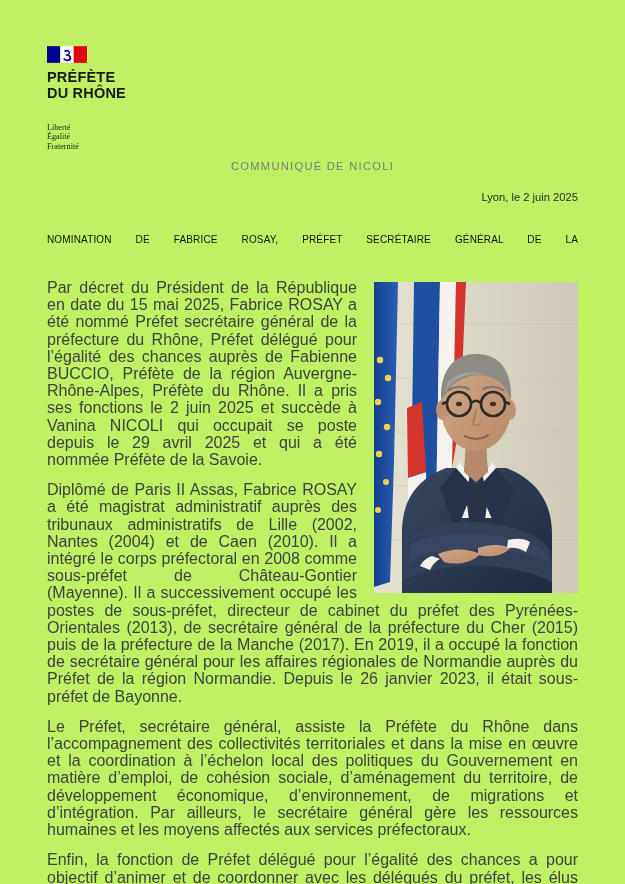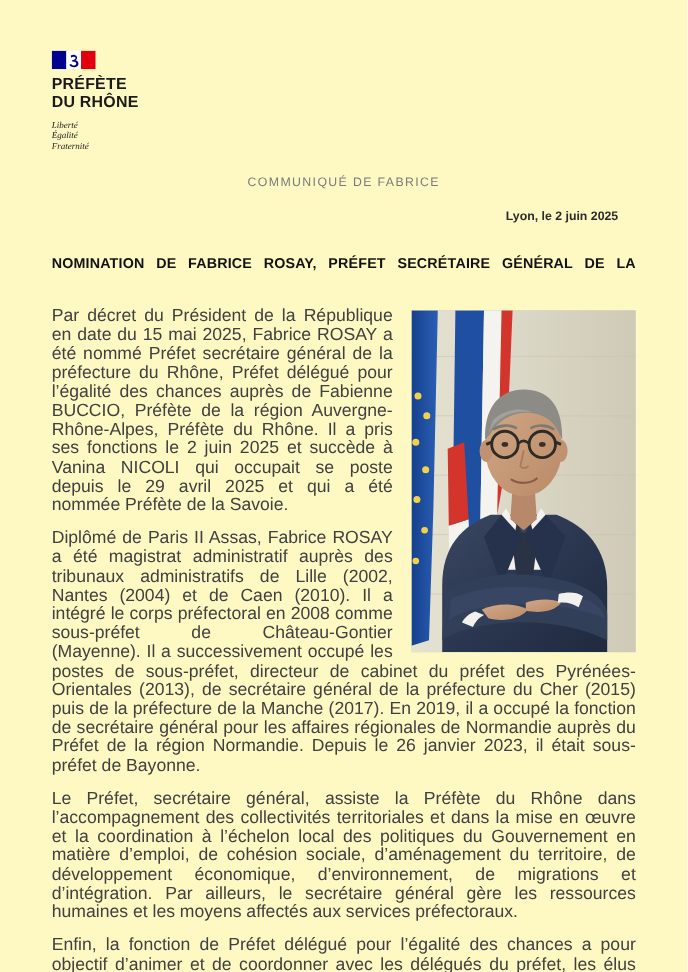--- a/index.html
+++ b/index.html
@@ -9,21 +9,21 @@
     background: #ffffff;
   }
   body {
     font-family: "Liberation Sans", sans-serif;
     color: #3b3b3b;
   }
   .page {
     position: relative;
     width: 625px;
     height: 884px;
-    background: #fef9c3;
+    background: #bef264;
     overflow: hidden;
     box-sizing: border-box;
   }
 
   
   .letterhead {
     position: absolute;
     left: 47px;
     top: 46px;
     width: 230px;
@@ -38,57 +38,56 @@
     font-family: "Liberation Sans", sans-serif;
     font-weight: bold;
     font-size: 14.5px;
     line-height: 15.5px;
     letter-spacing: 0.2px;
     color: #1a1a1a;
     text-transform: uppercase;
     white-space: pre-line;
   }
   .motto {
-    margin-top: 8px;
+    margin-top: 22px;
     font-family: "Liberation Serif", serif;
-    font-style: italic;
     font-size: 8.2px;
     line-height: 9.4px;
     color: #1a1a1a;
     white-space: pre-line;
   }
 
   
   .doc-kicker {
     position: absolute;
     top: 160px;
     left: 0;
     width: 625px;
     text-align: center;
     font-size: 11.2px;
     letter-spacing: 1.25px;
     color: #7a7a7a;
   }
   .doc-place-date {
     position: absolute;
     top: 191px;
-    right: 63px;
+    right: 47px;
     font-size: 11.2px;
-    font-weight: bold;
+    font-weight: normal;
     color: #2b2b2b;
   }
 
   .doc-title {
     position: absolute;
     top: 232px;
     left: 47px;
     width: 531px;
-    font-size: 13px;
+    font-size: 10px;
     line-height: 16.5px;
-    font-weight: bold;
+    font-weight: normal;
     color: #111111;
     text-transform: uppercase;
     text-align: justify;
     text-justify: inter-word;
     letter-spacing: 0.15px;
   }
   .doc-title > span { display: block; }
   .doc-title .just-line {
     text-align: justify;
     text-align-last: justify;
@@ -139,21 +138,21 @@
       </g>
       <rect x="0" y="0" width="120" height="50" fill="none" stroke="#ffffff" stroke-width="0"></rect>
     </svg>
     <div class="brand-name">PRÉFÈTE
 DU RHÔNE</div>
     <div class="motto">Liberté
 Égalité
 Fraternité</div>
   </div>
 
-  <div class="doc-kicker">COMMUNIQUÉ DE FABRICE</div>
+  <div class="doc-kicker">COMMUNIQUÉ DE NICOLI</div>
 
   <div class="doc-place-date">Lyon, le 2 juin 2025</div>
 
   <div class="doc-title">
     <span class="just-line">NOMINATION DE FABRICE ROSAY, PRÉFET SECRÉTAIRE GÉNÉRAL DE LA</span>
   </div>
 
   <div class="body-wrap">
 
     <div class="photo">

